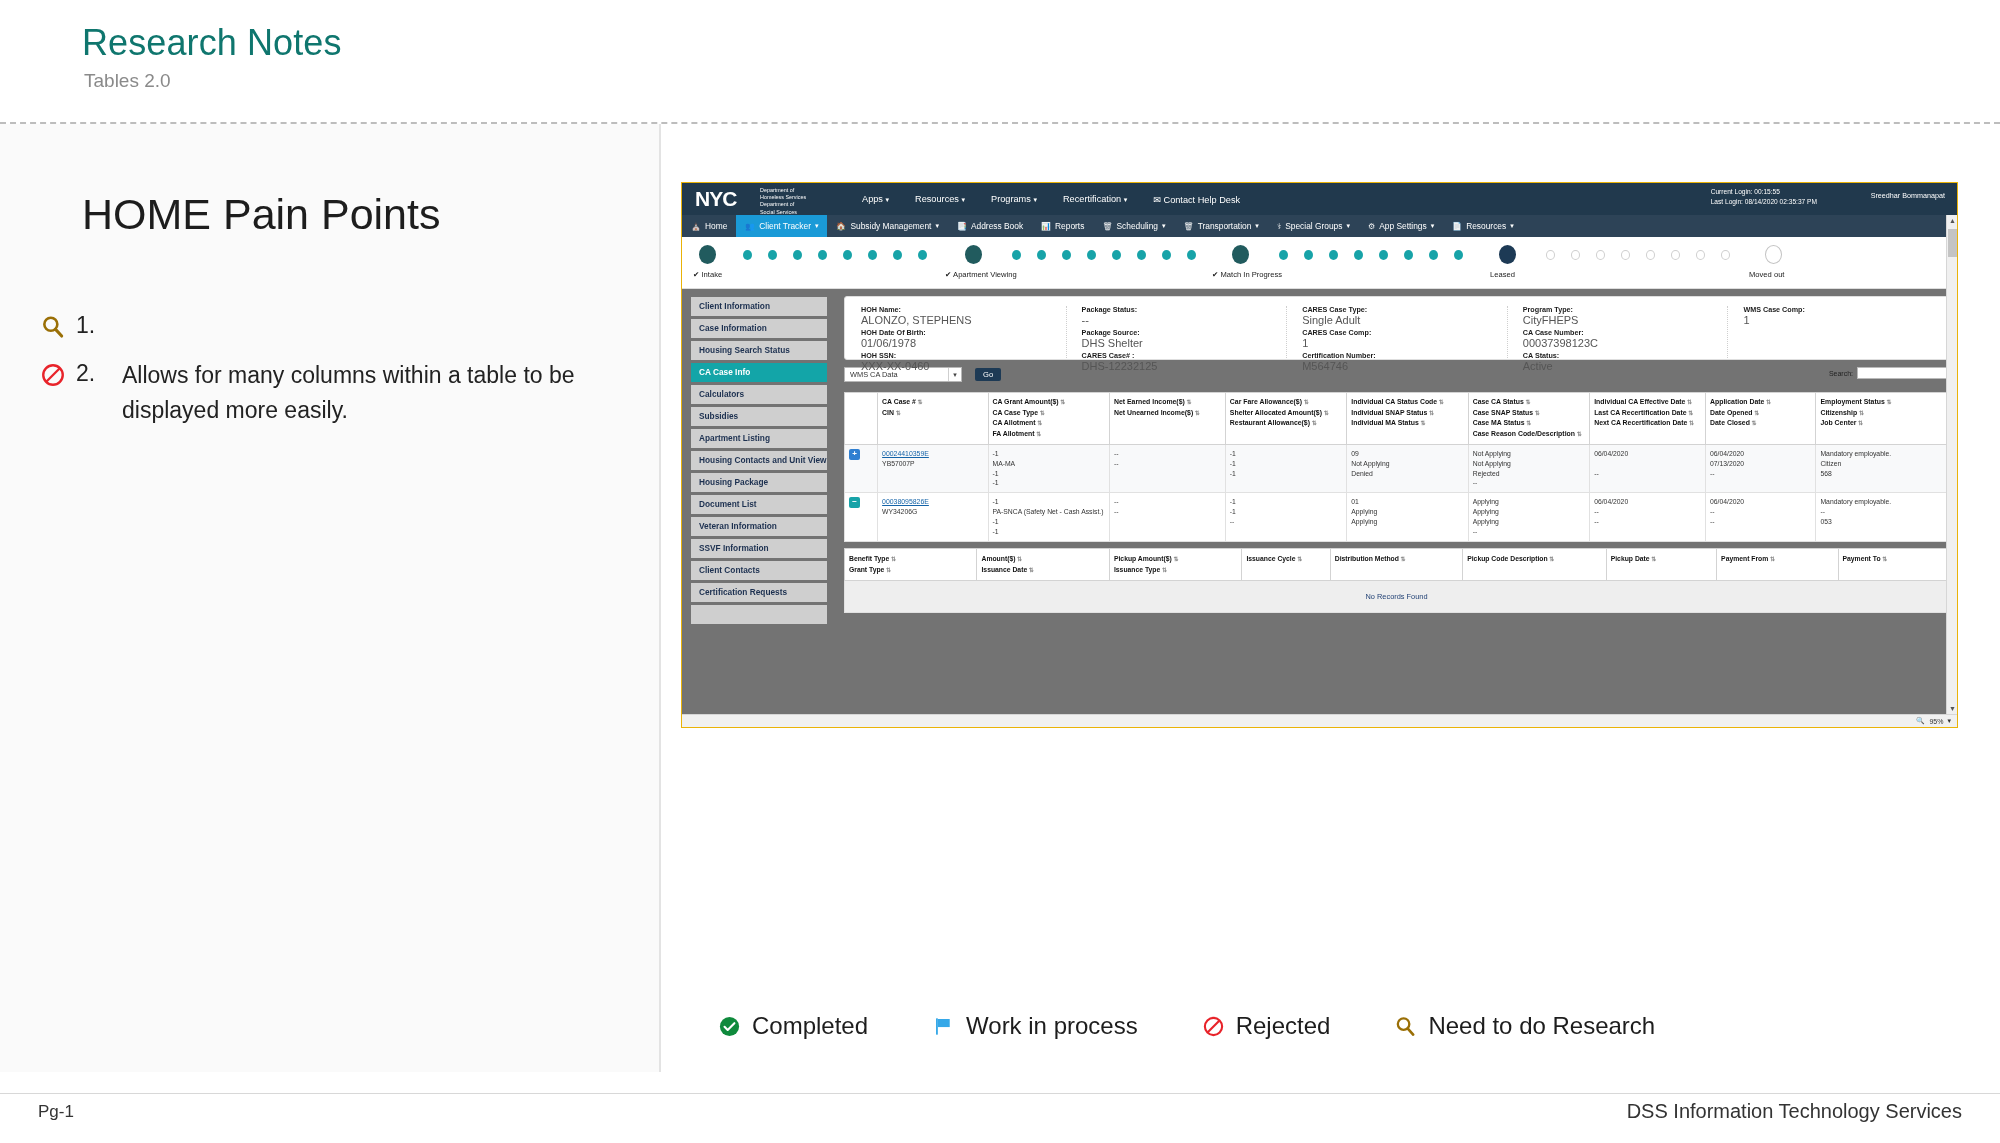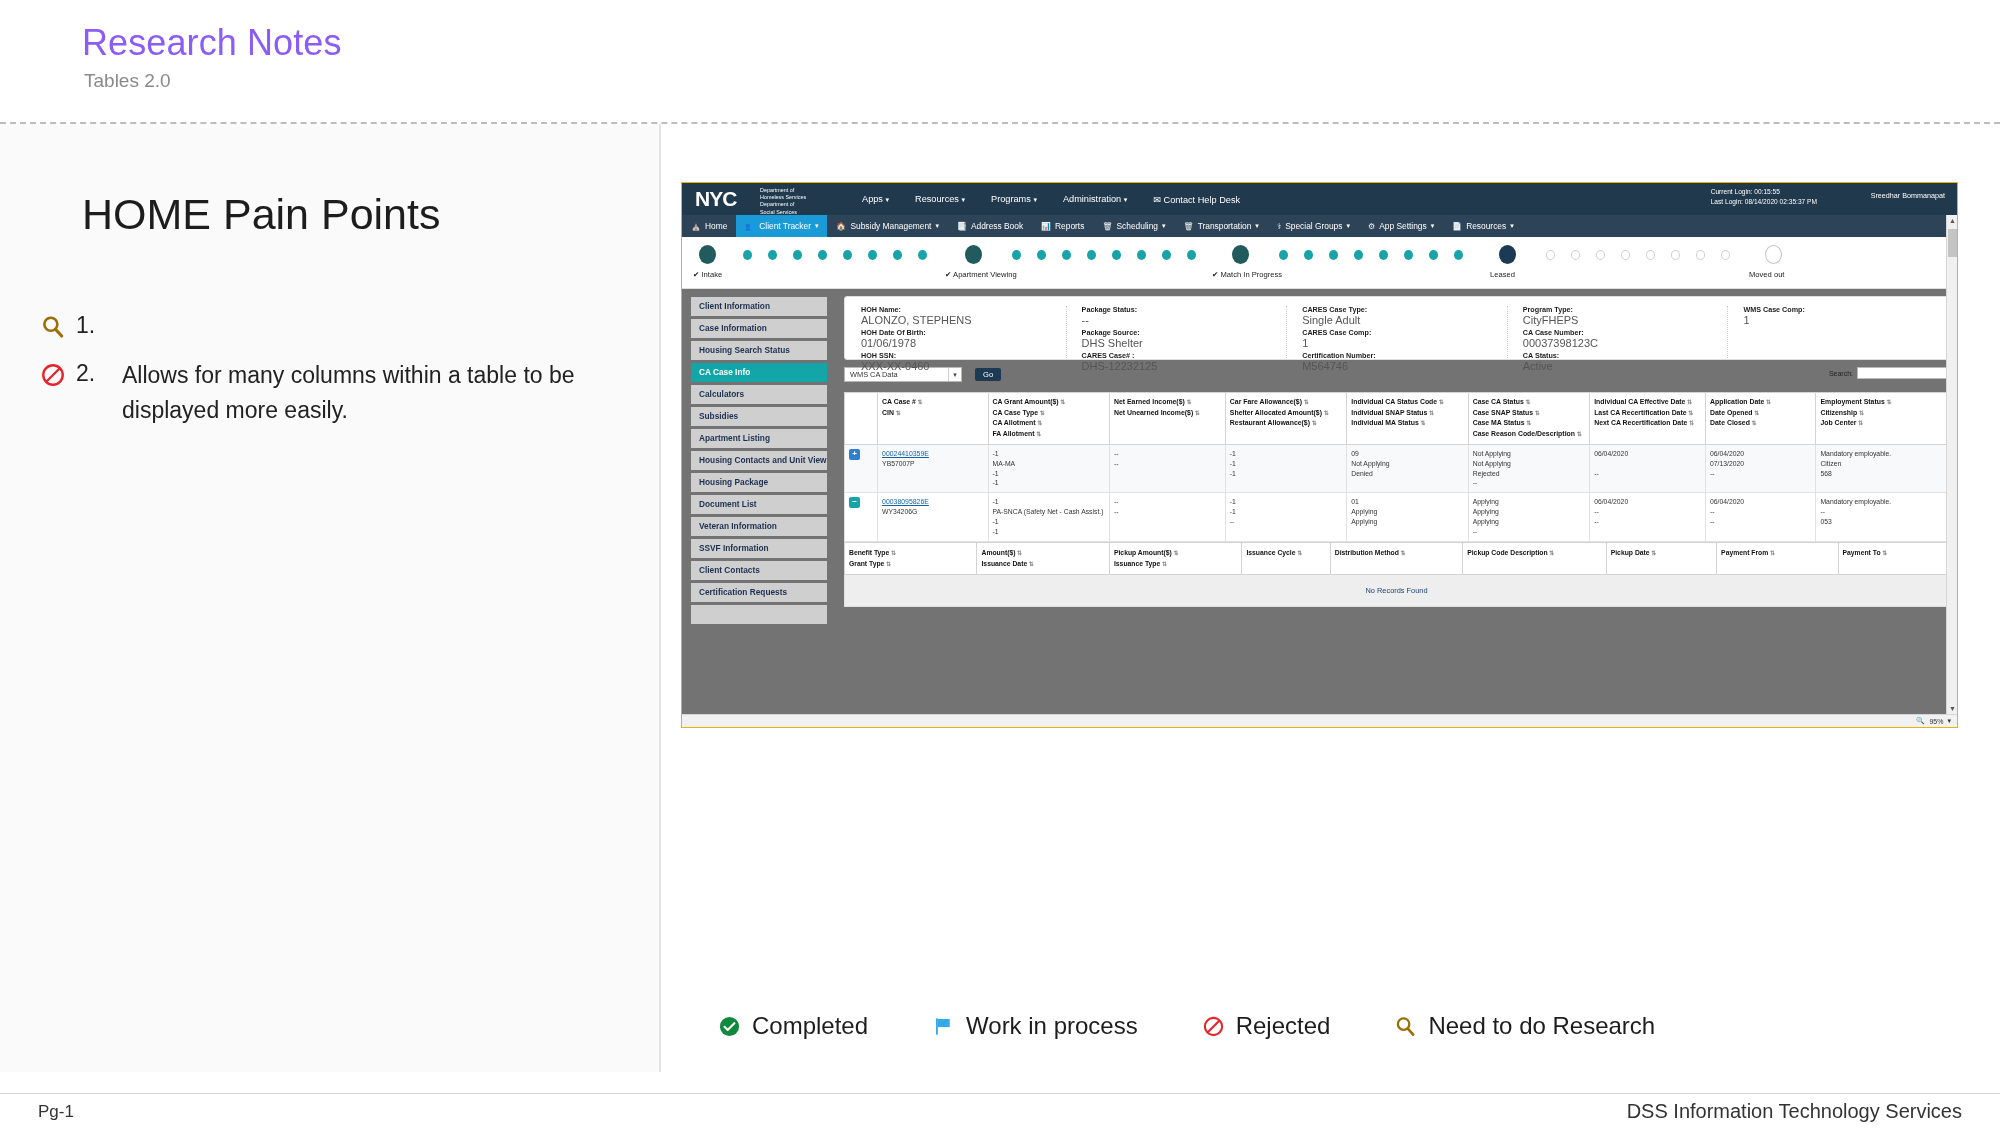--- a/index.html
+++ b/index.html
@@ -6,21 +6,21 @@
   html, body { margin:0; padding:0; }
   body {
     width:2000px; height:1143px;
     font-family:"Liberation Sans", sans-serif;
     background:#ffffff; color:#222; overflow:hidden;
   }
   .slide { position:relative; width:2000px; height:1143px; background:#fff; }
 
   
   .banner { position:absolute; left:0; top:0; width:2000px; height:123px; background:#fff; }
-  .banner-title { position:absolute; left:82px; top:22px; font-size:36px; color:#8b5cf6; letter-spacing:.1px; }
+  .banner-title { position:absolute; left:82px; top:22px; font-size:36px; color:#0f766e; letter-spacing:.1px; }
   .banner-sub   { position:absolute; left:84px; top:70px; font-size:19px; color:#8a8a8a; }
   .dashrule { position:absolute; left:0; top:122px; width:2000px; height:0;
               border-top:2px dashed #bdbdbd; }
 
   
   .leftpanel { position:absolute; left:0; top:124px; width:660px; height:948px; background:#fafafa; }
   .divider-v { position:absolute; left:659px; top:124px; width:2px; height:948px; background:#e3e3e3; }
   .h1 { position:absolute; left:82px; top:190px; font-size:43px; color:#1d1d1d; font-weight:400; }
   .h2 { position:absolute; left:83px; top:238px; font-size:31px; color:#8d8d8d; font-weight:400; }
 
@@ -113,21 +113,21 @@
   table.grid td { border:1px solid #e1e1e1; vertical-align:top;
                   padding:4px 4px; font-size:6.8px; color:#333; line-height:1.45; }
   tr.r1 td { background:#f8f9fa; }
   tr.r2 td { background:#fff; }
   .sortg { color:#8a8a8a; font-size:6px; }
   .lnk { color:#1463a8; text-decoration:underline; font-size:6.9px; }
   .expander { width:11px; height:11px; border-radius:2px; background:#2f7fd1; color:#fff;
         font-size:8px; line-height:10px; text-align:center; font-weight:bold; }
   .expander.minus { background:#17a3a8; }
 
-  table.sub { width:100%; border-collapse:collapse; table-layout:fixed; }
+  table.sub { width:100%; border-collapse:collapse; margin-top:6px; table-layout:fixed; }
   table.sub th { border:1px solid #d3d3d3; background:#fff; vertical-align:top;
                  padding:4px 4px; font-size:6.8px; color:#111; text-align:left; line-height:1.7; }
   .norec { border:1px solid #e1e1e1; background:#eeeeee; text-align:center;
            font-size:7.4px; color:#1f3f73; padding:11px 0; }
 
   .scrollbar-v { position:absolute; right:0; top:32px; width:11px; bottom:13px; background:#f0f0f0; border-left:1px solid #d6d6d6; }
   .sb-thumb { position:absolute; left:1px; top:0; width:9px; height:28px; background:#c4c4c4; }
   .sb-arrow { position:absolute; left:0; width:11px; height:11px; font-size:7px; color:#555; text-align:center; line-height:11px; }
   .statusbar { position:absolute; left:0; right:0; bottom:0; height:13px; background:#f1f1f1;
                border-top:1px solid #d6d6d6; display:flex; align-items:center;
@@ -188,21 +188,21 @@
         </div>
         <div class="tn">
           <span>Resources</span>
           <span class="caret">▾</span>
         </div>
         <div class="tn">
           <span>Programs</span>
           <span class="caret">▾</span>
         </div>
         <div class="tn">
-          <span>Administration</span>
+          <span>Recertification</span>
           <span class="caret">▾</span>
         </div>
         <div class="tn">
           <span>✉</span>
           <span>Contact Help Desk</span>
         </div>
       </div>
       <div class="login-box">
         <div>Current Login:  00:15:55</div>
         <div>Last Login: 08/14/2020 02:35:37 PM</div>

